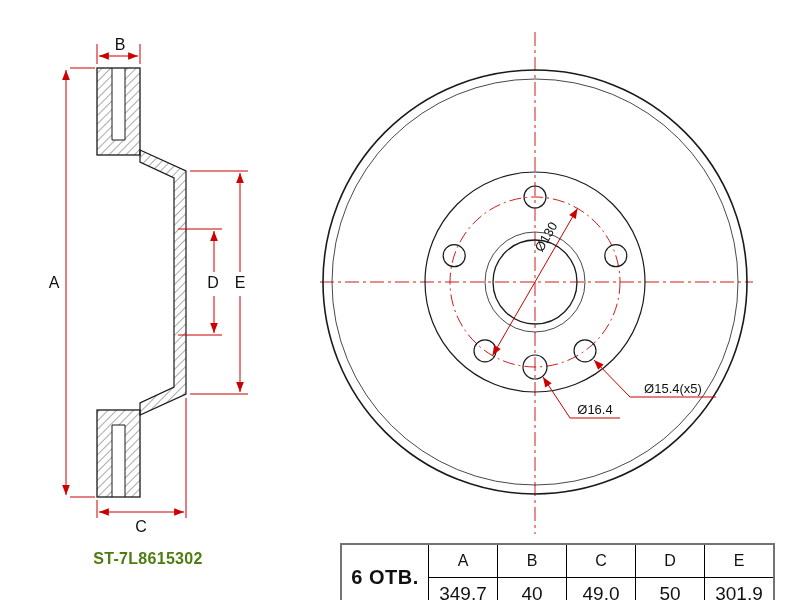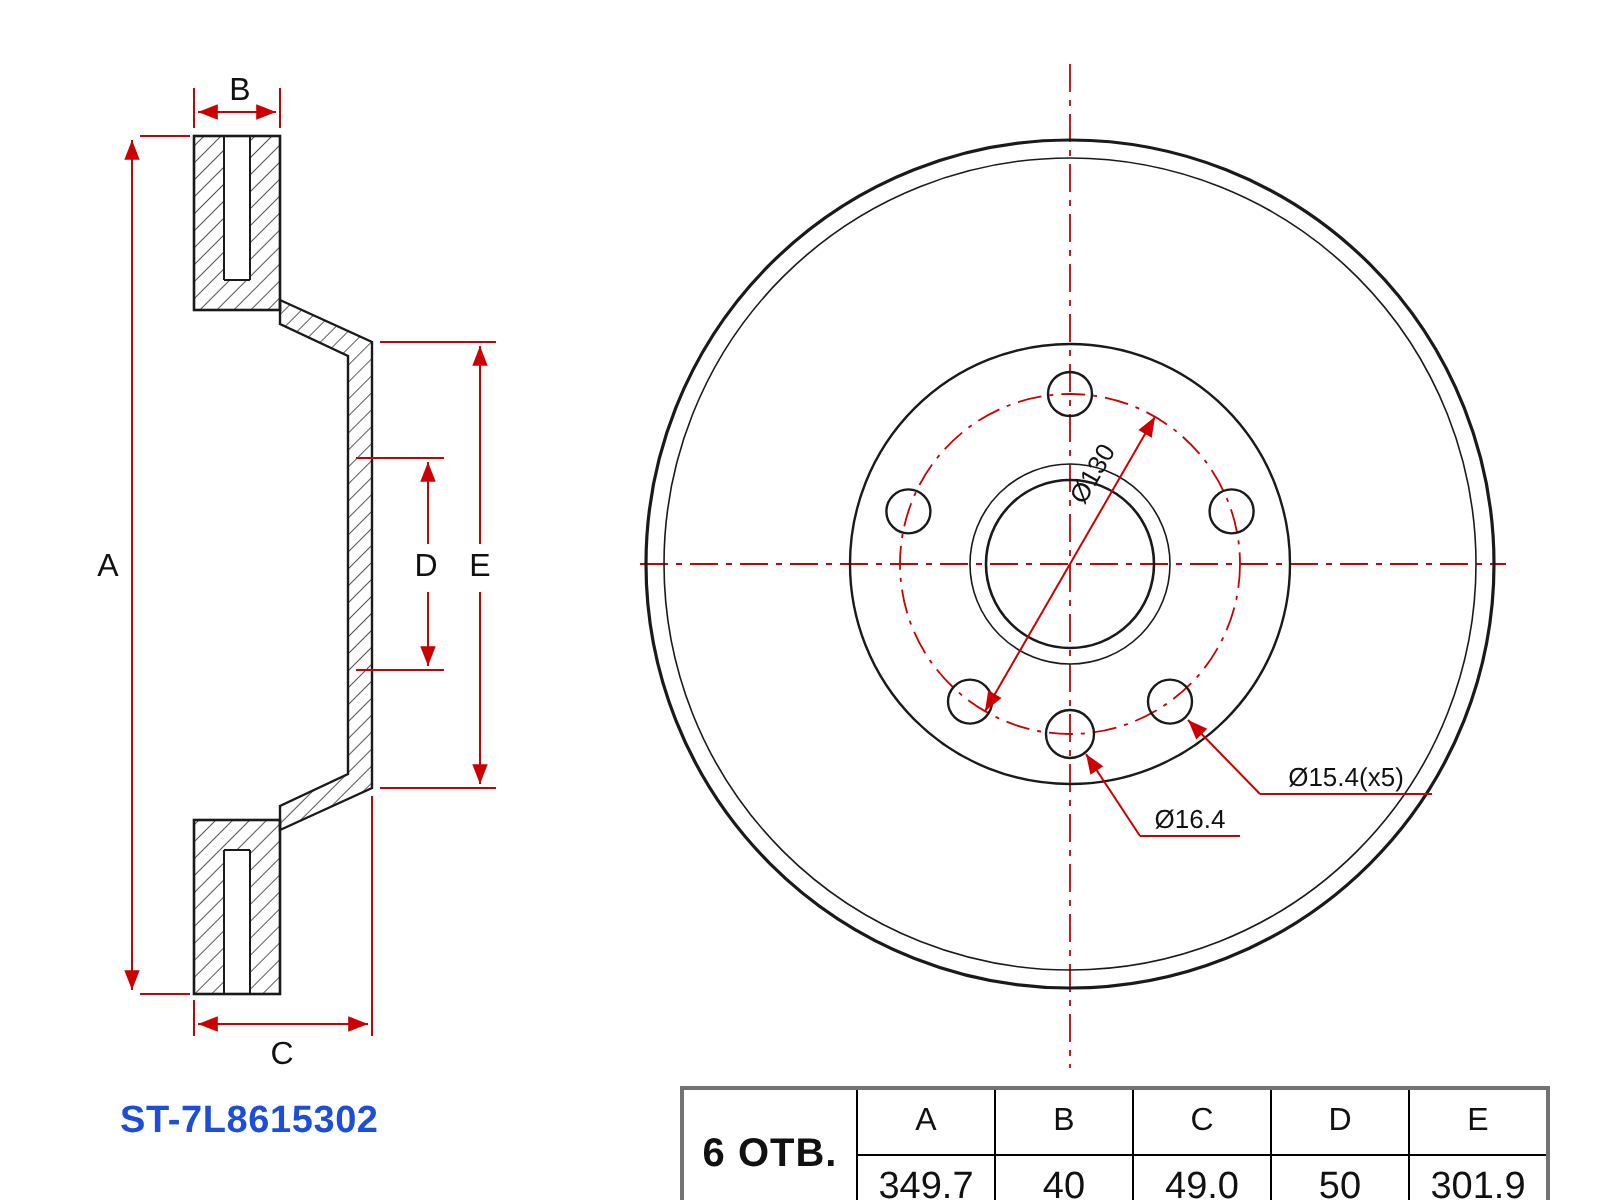--- a/index.html
+++ b/index.html
@@ -15,22 +15,22 @@
     background:#fff;border:2px solid #737373;table-layout:fixed;
   }
   .spec td{
     border:1.2px solid #000;text-align:center;vertical-align:middle;
     height:32px;padding:0;color:#111;
   }
   .spec .holes-cell{width:86px;font-size:20px;font-weight:bold;letter-spacing:0.5px;}
   .spec .col-cell{width:68px;font-size:16px;}
   .spec .val-cell{width:68px;font-size:19px;}
   .part-number{
-    position:absolute;left:60px;top:550px;width:176px;text-align:left;
-    font-size:19px;font-weight:bold;color:#1d4ed8;letter-spacing:0.3px;
+    position:absolute;left:60px;top:550px;width:176px;text-align:center;
+    font-size:16px;font-weight:bold;color:#4d7c0f;letter-spacing:0.3px;
   }
 </style>
 </head>
 <body>
 
 <div class="canvas">
 
   <svg width="800" height="600" viewBox="0 0 800 600">
     <defs>
       <marker id="arrow-red" viewBox="0 0 10 8" refX="9.5" refY="4" markerWidth="11" markerHeight="9" markerUnits="userSpaceOnUse" orient="auto-start-reverse">

